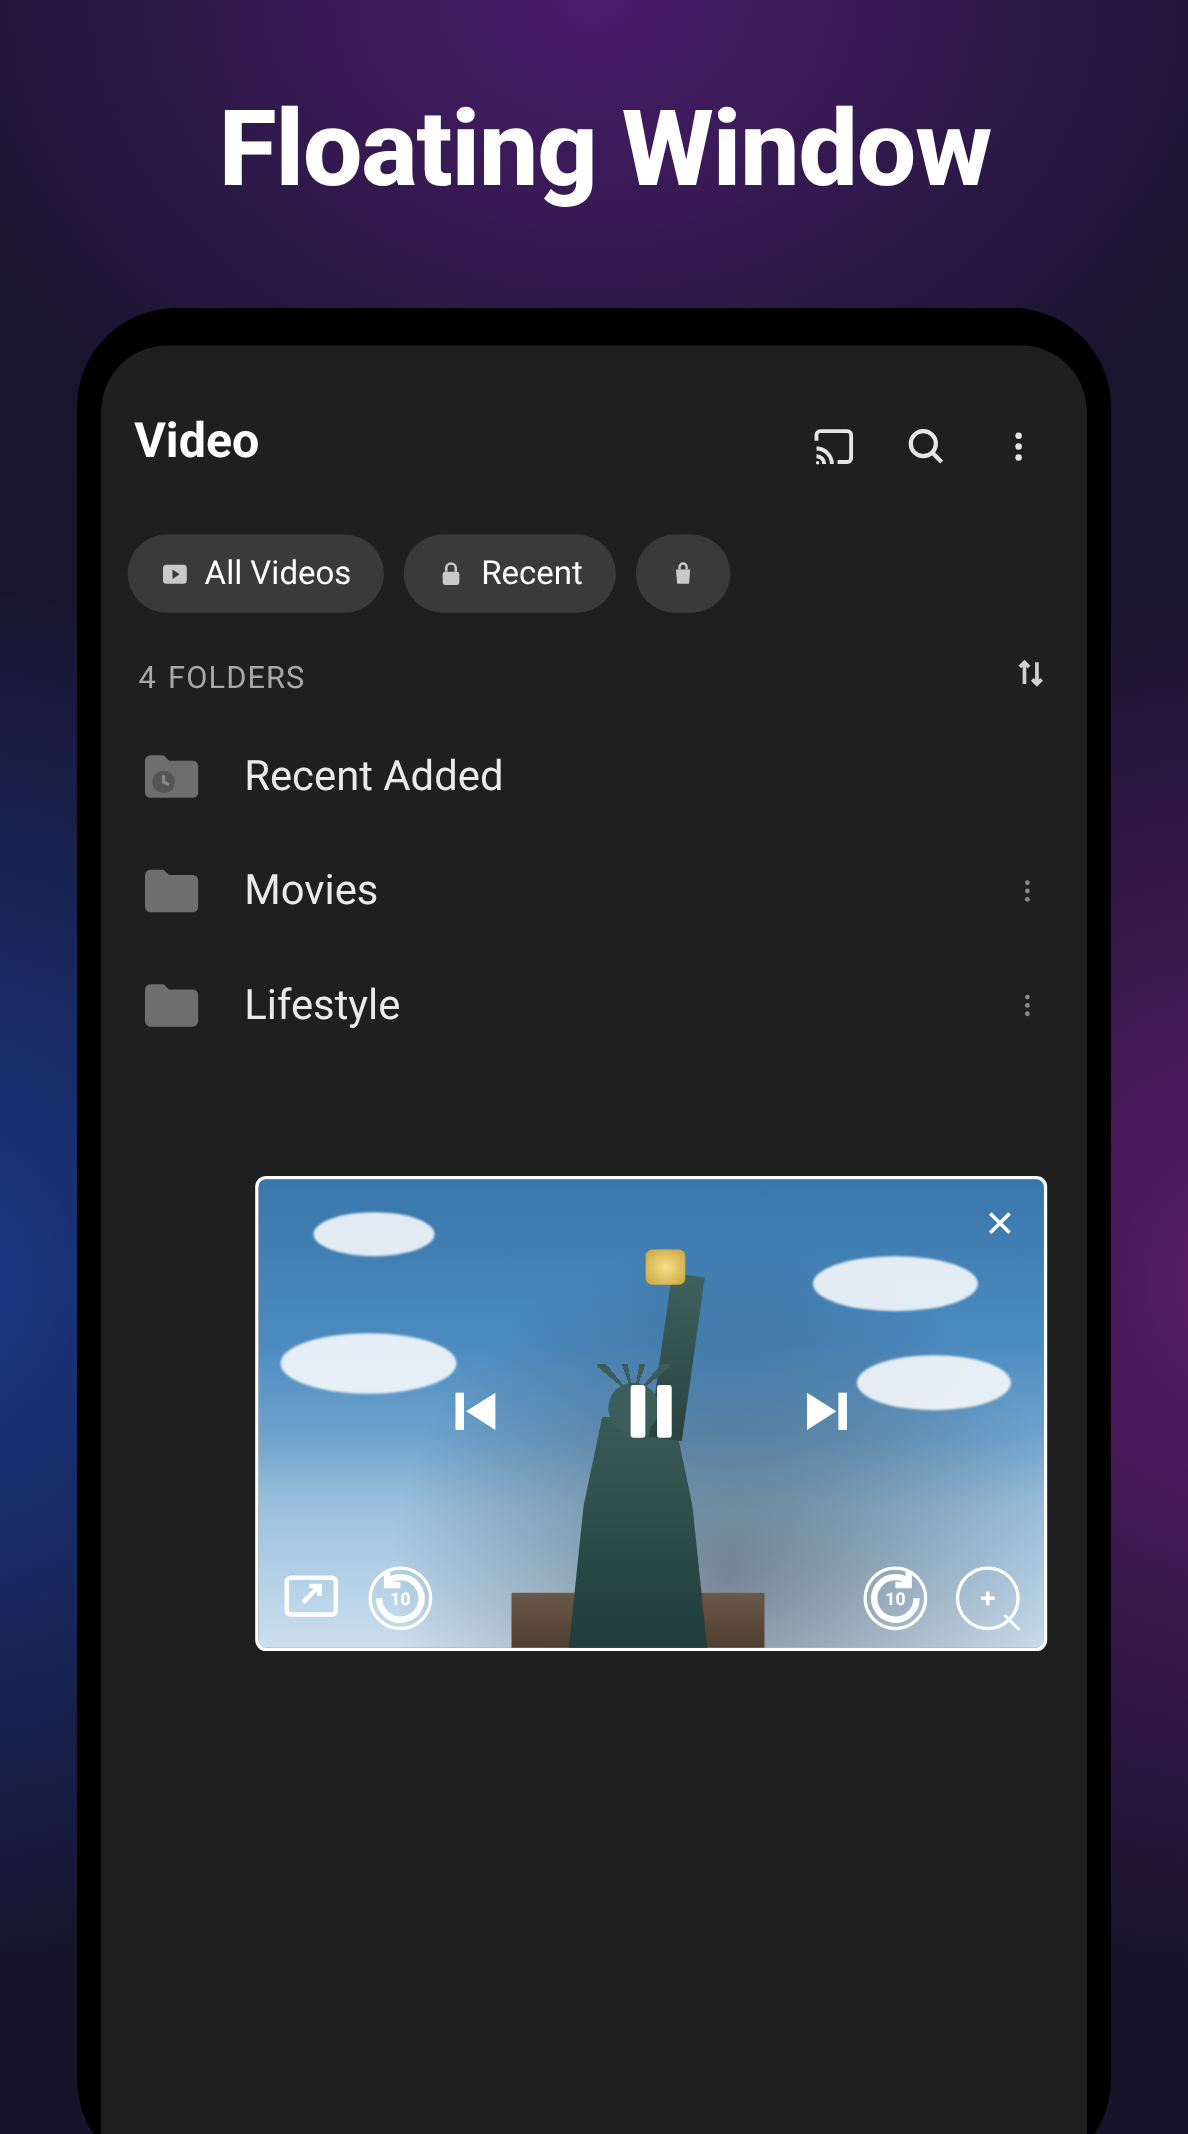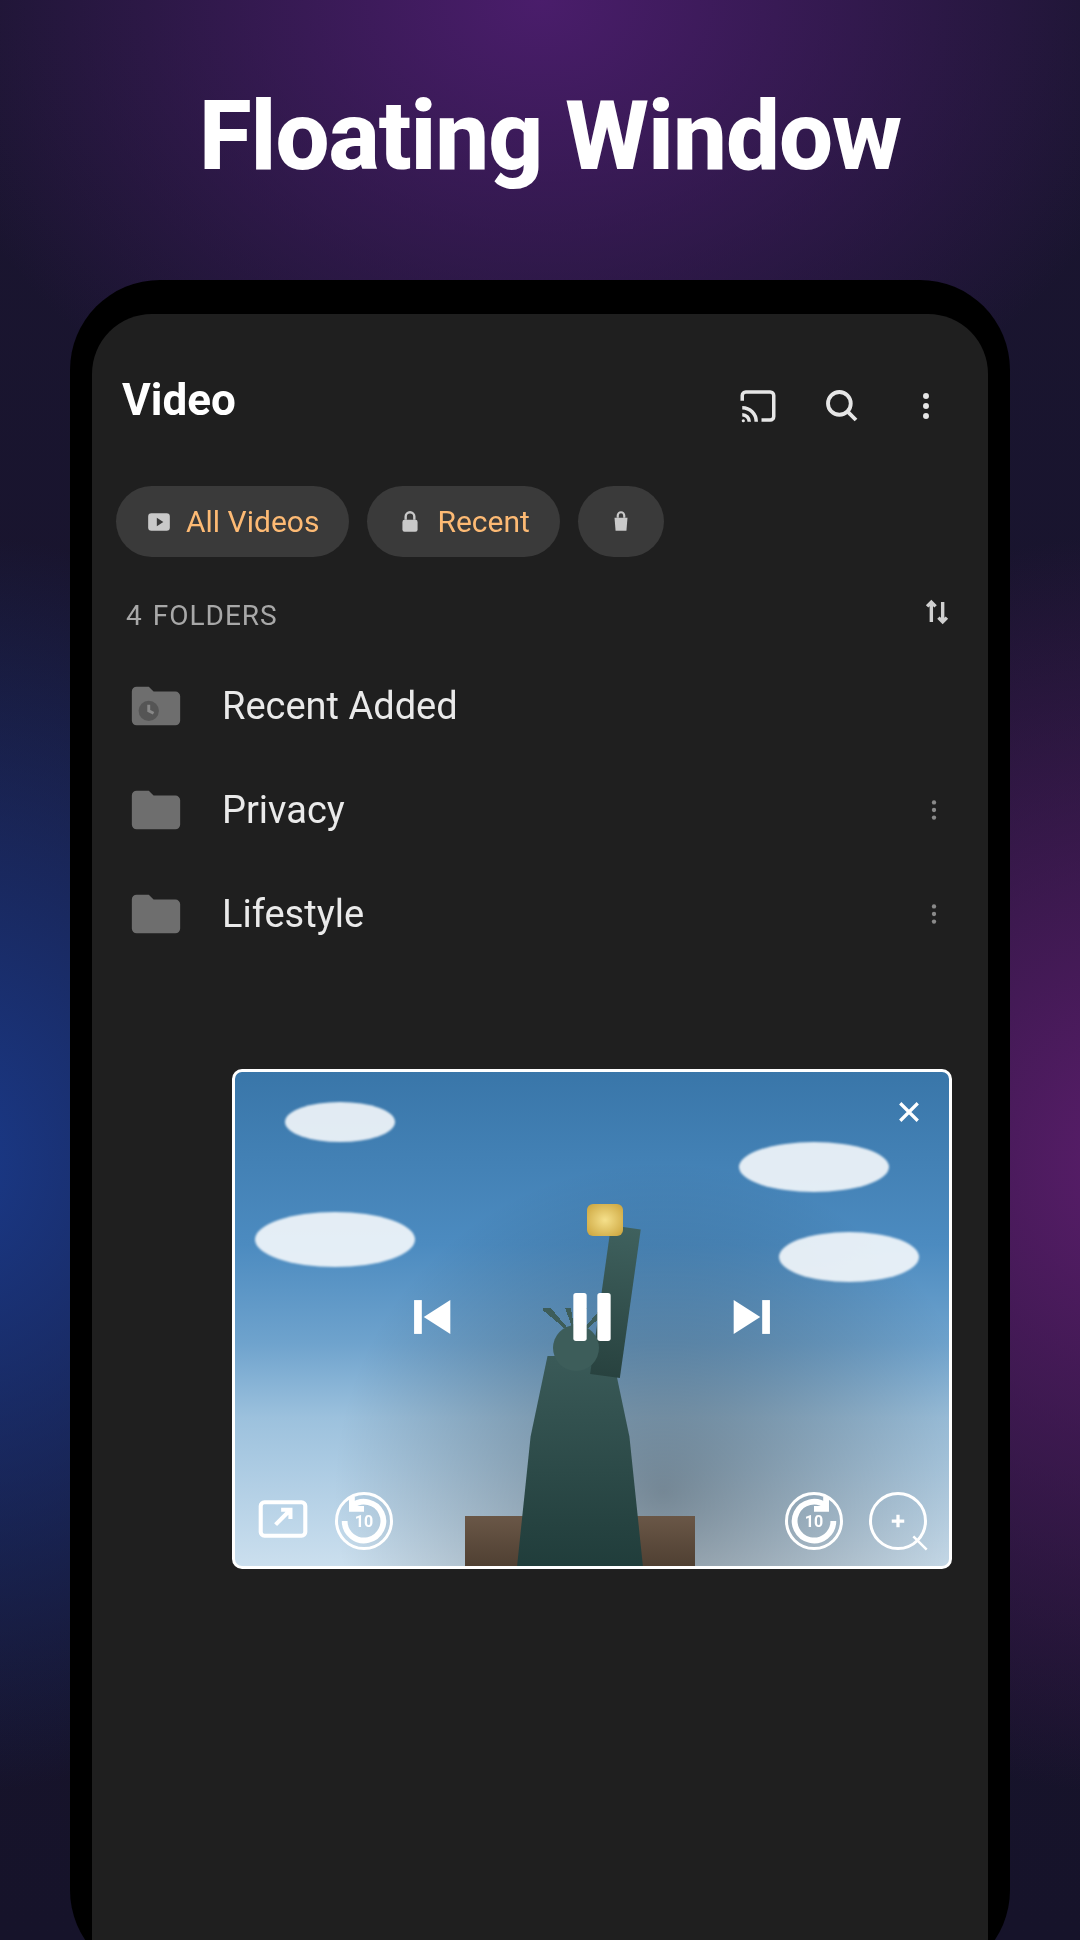--- a/index.html
+++ b/index.html
@@ -70,21 +70,21 @@
     padding: 18px 24px 10px 24px;
     overflow: hidden;
   }
   .chip {
     background: #3a3a3a;
     border-radius: 40px;
     padding: 18px 30px;
     display: flex;
     align-items: center;
     gap: 14px;
-    color: #fdba74;
+    color: #ffffff;
     font-size: 30px;
     white-space: nowrap;
     flex-shrink: 0;
   }
   .chip svg { flex-shrink: 0; }
 
   .section-hdr {
     display: flex;
     align-items: center;
     padding: 28px 34px 18px 34px;
@@ -115,21 +115,21 @@
     width: 40px; height: 40px;
     display:flex; align-items:center; justify-content:center;
   }
 
   
   .float-win {
     position: absolute;
     left: 140px;
     top: 755px;
     width: 720px;
-    height: 500px;
+    height: 432px;
     border: 3px solid #fff;
     border-radius: 10px;
     overflow: hidden;
     background:
       radial-gradient(circle at 60% 85%, rgba(0,0,0,0.35), rgba(0,0,0,0) 55%),
       linear-gradient(180deg, #3976a9 0%, #4c8bc0 35%, #6fa3cd 55%, #9cc1dd 70%, #cbdfee 100%);
   }
   .cloud {
     position:absolute;
     background: rgba(255,255,255,0.85);
@@ -280,21 +280,21 @@
         </span>
         <span class="folder-label">Recent Added</span>
         <span class="row-more"></span>
       </div>
       <div class="folder-row">
         <span class="folder-icon">
           <svg width="58" height="50" viewBox="0 0 24 20">
               <path fill="#6e6e6e" d="M2 4 a2 2 0 0 1 2-2 h5 l2 2 h9 a2 2 0 0 1 2 2 v10 a2 2 0 0 1-2 2 H4 a2 2 0 0 1-2-2 Z"></path>
             </svg>
         </span>
-        <span class="folder-label">Privacy</span>
+        <span class="folder-label">Movies</span>
         <span class="row-more">
           <svg width="26" height="26" viewBox="0 0 24 24" fill="#8a8a8a">
               <circle cx="12" cy="5" r="2"></circle>
               <circle cx="12" cy="12" r="2"></circle>
               <circle cx="12" cy="19" r="2"></circle>
             </svg>
         </span>
       </div>
       <div class="folder-row">
         <span class="folder-icon">

